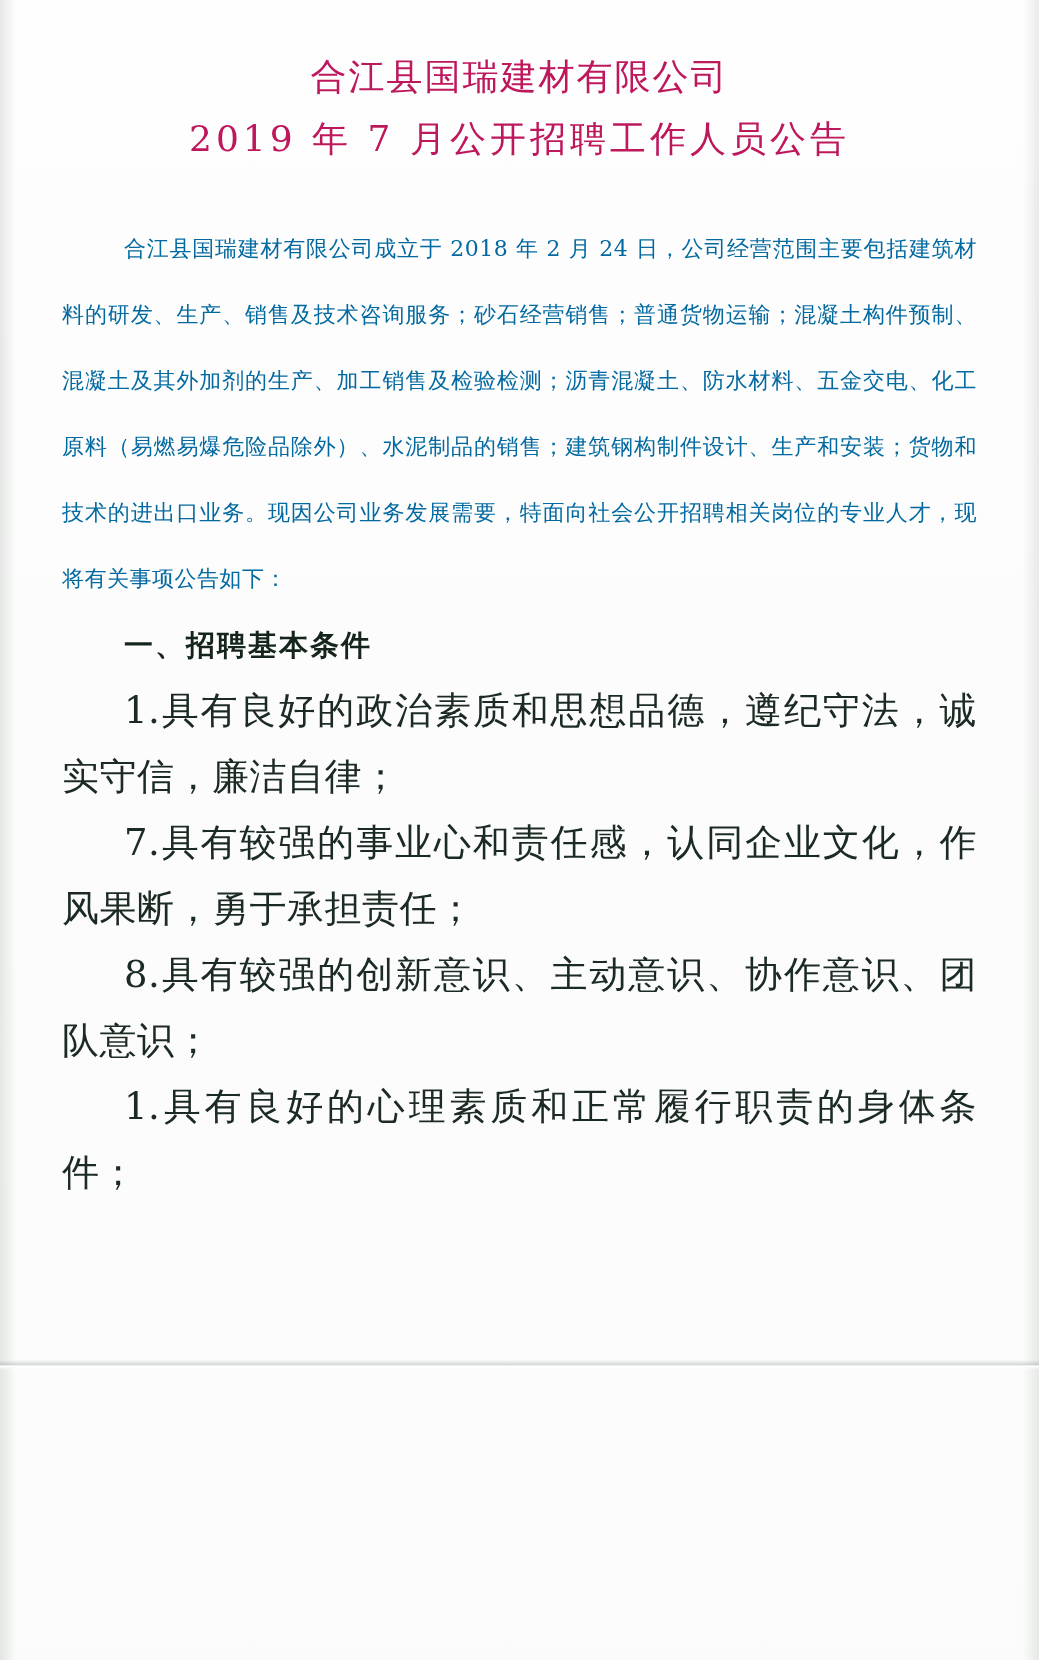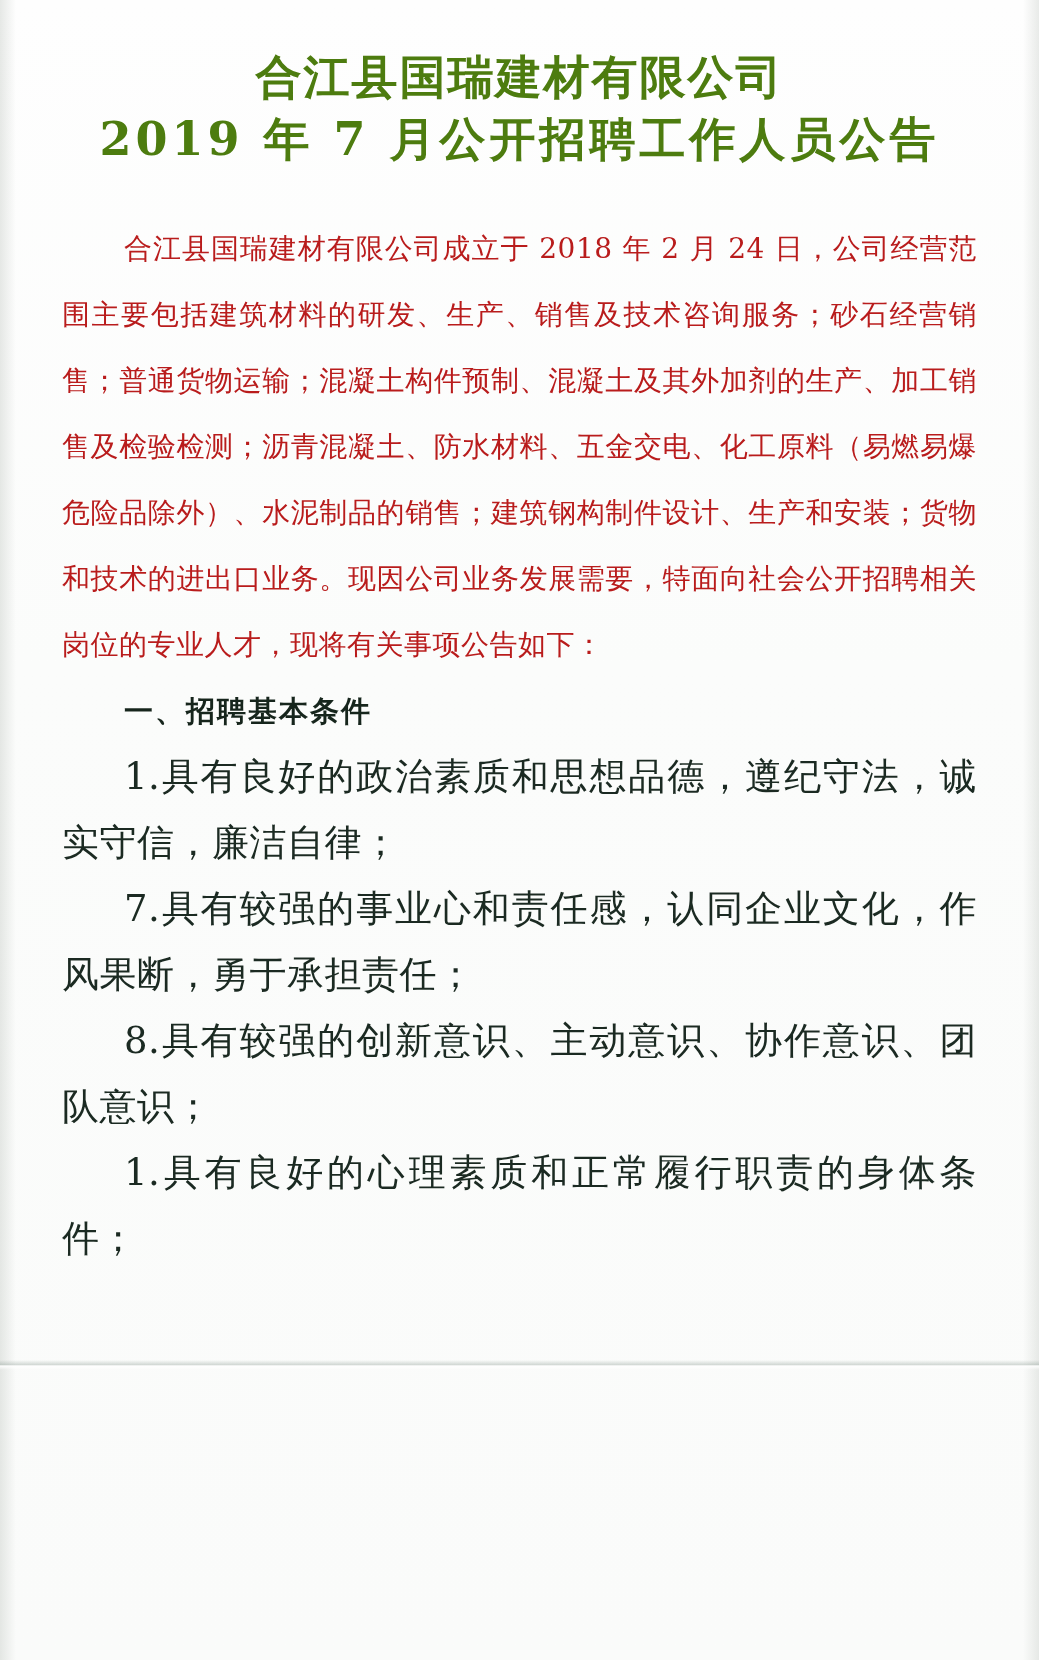--- a/index.html
+++ b/index.html
@@ -36,37 +36,37 @@
     position: relative;
     z-index: 1;
   }
   .title-block {
     text-align: center;
     margin-top: 8px;
     margin-bottom: 46px;
   }
   .title-line {
     font-family: "DejaVu Serif", "Liberation Serif", serif;
-    font-weight: bold;
-    font-size: 46px;
+    font-weight: normal;
+    font-size: 36px;
     line-height: 62px;
     letter-spacing: 2px;
-    color: #4d7c0f;
+    color: #be185d;
   }
   .title-line.second {
     letter-spacing: 4px;
   }
   p.body-text {
-    font-size: 28px;
+    font-size: 22px;
     line-height: 66px;
     margin: 0;
     text-align: justify;
     text-justify: inter-ideograph;
     letter-spacing: 0.5px;
-    color: #b91c1c;
+    color: #0369a1;
   }
   p.indent {
     text-indent: 62px;
   }
   h2.section-heading {
     font-size: 29px;
     font-weight: bold;
     line-height: 66px;
     margin: 0;
     text-indent: 62px;

